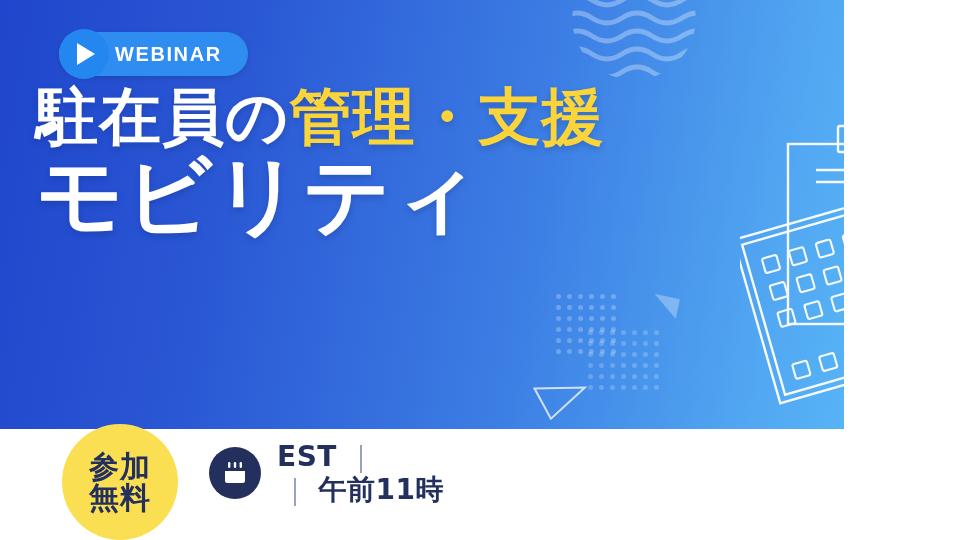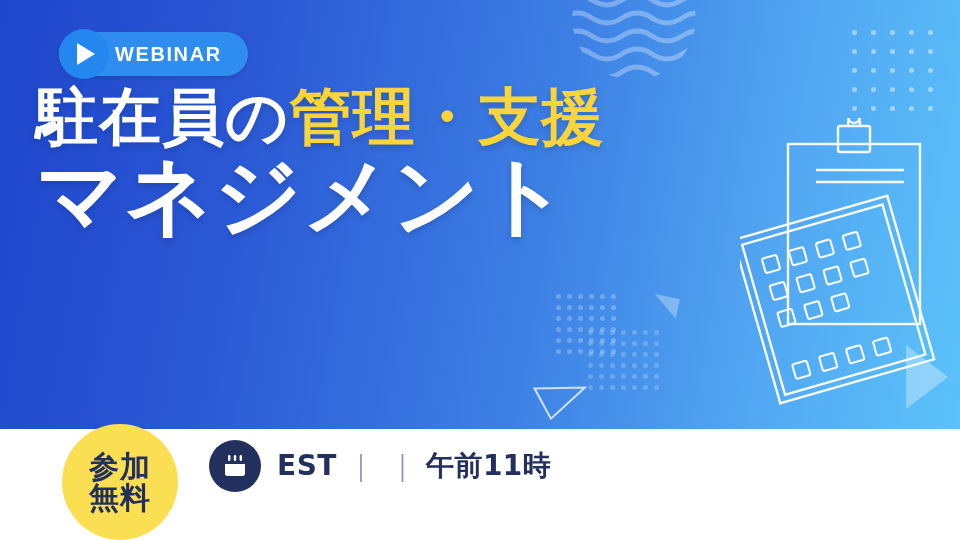--- a/index.html
+++ b/index.html
@@ -1,21 +1,21 @@
 <!DOCTYPE html>
 <html><head>
 <meta charset="utf-8">
 <style>
   * { margin:0; padding:0; box-sizing:border-box; }
   html, body { width:960px; height:540px; overflow:hidden; background:#fff; }
   body { font-family:"Liberation Sans", sans-serif; }
 
   .banner {
     position:relative;
-    width:960px; height:540px;
+    width:844px; height:540px;
     overflow:hidden;
     background:#ffffff;
   }
 
   
   .hero {
     position:absolute; left:0; top:0;
     width:960px; height:429px;
     background:linear-gradient(100deg,#1f46cc 0%, #2a57d4 24%, #3c7ee4 55%, #52a8f2 80%, #5cc2fa 100%);
     overflow:hidden;
@@ -155,21 +155,21 @@
   }
   .date-main .kanji { font-size:60px; letter-spacing:0; }
 
   .cal-icon {
     width:52px; height:52px; border-radius:50%;
     background:#23305e;
     display:flex; align-items:center; justify-content:center;
     margin:0 16px 0 12px; flex:none;
   }
 
-  .times { display:flex; flex-direction:row; justify-content:center; }
+  .times { display:flex; flex-direction:column; justify-content:center; }
   .time-row {
     display:flex; align-items:baseline;
     font-family:"DejaVu Sans", sans-serif;
     font-weight:bold; color:#23305e;
     line-height:1.18;
     white-space:nowrap;
   }
   .tz { font-size:28px; letter-spacing:.5px; width:66px; }
   .sep { color:#8b93b4; font-weight:normal; font-size:28px; margin:0 10px 0 4px; }
   .tval { font-size:28px; letter-spacing:.5px; }
@@ -362,21 +362,21 @@
           <span class="play-tri"></span>
         </span>
         <span class="label">WEBINAR</span>
       </div>
     </div>
 
     <div class="headline">
       <div class="hl1">
         <span>駐在員の</span><span class="hl-accent">管理・支援</span>
       </div>
-      <div class="hl2">マネジメント</div>
+      <div class="hl2">モビリティ</div>
     </div>
 
 
   </div>
 
   <div class="footer"></div>
 
   <div class="free-circle">
     <span>参加</span>
     <span>無料</span>

